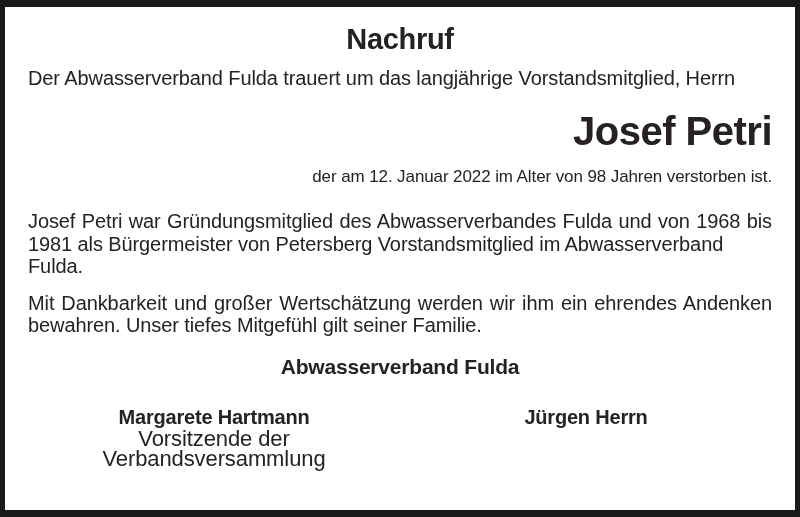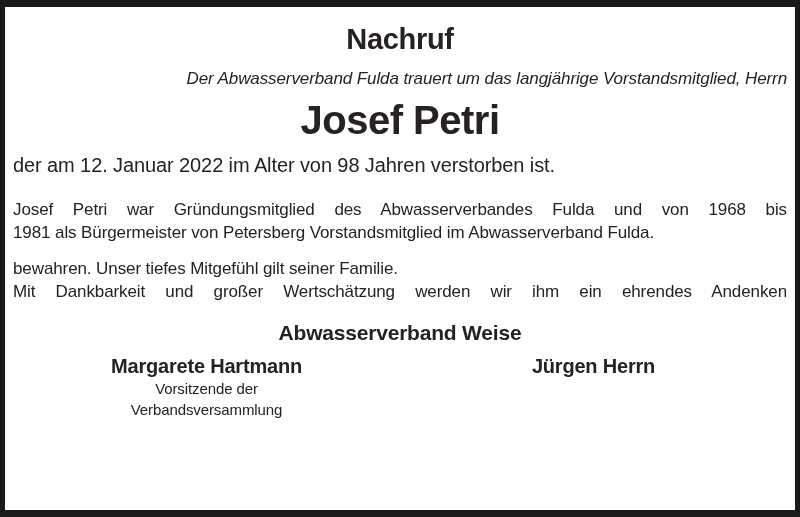--- a/index.html
+++ b/index.html
@@ -8,96 +8,95 @@
     background: #ffffff;
   }
   .notice {
     width: 800px;
     height: 517px;
     box-sizing: border-box;
     background: #ffffff;
     border: 7px solid #1a1a1a;
     border-left-width: 5px;
     border-right-width: 5px;
-    padding: 0 8px;
+    padding: 0 23px;
     overflow: hidden;
     color: #262223;
     font-family: "Liberation Sans", "DejaVu Sans", sans-serif;
   }
   .title {
     margin: 16px 0 0;
     font-size: 29px;
     line-height: 32px;
     font-weight: bold;
     text-align: center;
     letter-spacing: -0.3px;
   }
   .intro {
     margin: 13px 0 0;
-    font-size: 17px;
-    line-height: 21px;
-    text-align: right;
-    letter-spacing: -0.1px;
-    font-style: italic;
-  }
-  .deceased-name {
-    margin: 9px 0 0;
-    font-size: 40px;
-    line-height: 44px;
-    font-weight: bold;
-    text-align: center;
-    letter-spacing: -0.5px;
-  }
-  .subline {
-    margin: 13px 0 12px;
     font-size: 20px;
     line-height: 21px;
     text-align: left;
     letter-spacing: -0.1px;
   }
+  .deceased-name {
+    margin: 20px 0 0;
+    font-size: 40px;
+    line-height: 44px;
+    font-weight: bold;
+    text-align: right;
+    letter-spacing: -0.5px;
+  }
+  .subline {
+    margin: 13px 0 12px;
+    font-size: 17px;
+    line-height: 21px;
+    text-align: right;
+    letter-spacing: -0.1px;
+  }
   .para {
-    font-size: 17px;
+    font-size: 20px;
     line-height: 22.5px;
     letter-spacing: -0.1px;
   }
   .para .line.fill {
     text-align: justify;
     text-align-last: justify;
   }
   .p1 { margin-top: 23px; }
   .p2 { margin-top: 10px; }
   .p3 { margin-top: 14px; }
   .org {
     margin-top: 18px;
     font-size: 21px;
     line-height: 24px;
     font-weight: bold;
     text-align: center;
     letter-spacing: -0.2px;
   }
   .sigs {
-    margin-top: 10px;
+    margin-top: 27px;
     display: flex;
   }
   .sig {
     flex: 1 1 0;
     text-align: center;
   }
   .sig-name {
     font-size: 20px;
     line-height: 23px;
     font-weight: bold;
     letter-spacing: -0.2px;
   }
   .sig-role {
-    font-size: 15px;
+    font-size: 22px;
     line-height: 20.5px;
     min-height: 43px;
     display: flex;
-    align-items: center;
+    align-items: flex-start;
     justify-content: center;
     letter-spacing: -0.1px;
   }
   .sig-role > span {
     display: inline-block;
     max-width: 230px;
   }
 </style>
 </head>
 <body>
@@ -112,25 +111,25 @@
 
   <p class="subline">der am 12. Januar 2022 im Alter von 98 Jahren verstorben ist.</p>
 
   <div class="para p1">
     <div class="line fill">Josef Petri war Gründungsmitglied des Abwasserverbandes Fulda und von 1968 bis</div>
     <div class="line">1981 als Bürgermeister von Petersberg Vorstandsmitglied im Abwasserverband Fulda.</div>
   </div>
 
 
   <div class="para p3">
+    <div class="line fill">Mit Dankbarkeit und großer Wertschätzung werden wir ihm ein ehrendes Andenken</div>
     <div class="line">bewahren. Unser tiefes Mitgefühl gilt seiner Familie.</div>
-    <div class="line fill">Mit Dankbarkeit und großer Wertschätzung werden wir ihm ein ehrendes Andenken</div>
   </div>
 
-  <div class="org">Abwasserverband Weise</div>
+  <div class="org">Abwasserverband Fulda</div>
 
   <div class="sigs">
 
     <div class="sig">
       <div class="sig-name">Margarete Hartmann</div>
       <div class="sig-role">
         <span>Vorsitzende der Verbandsversammlung</span>
       </div>
     </div>
 

